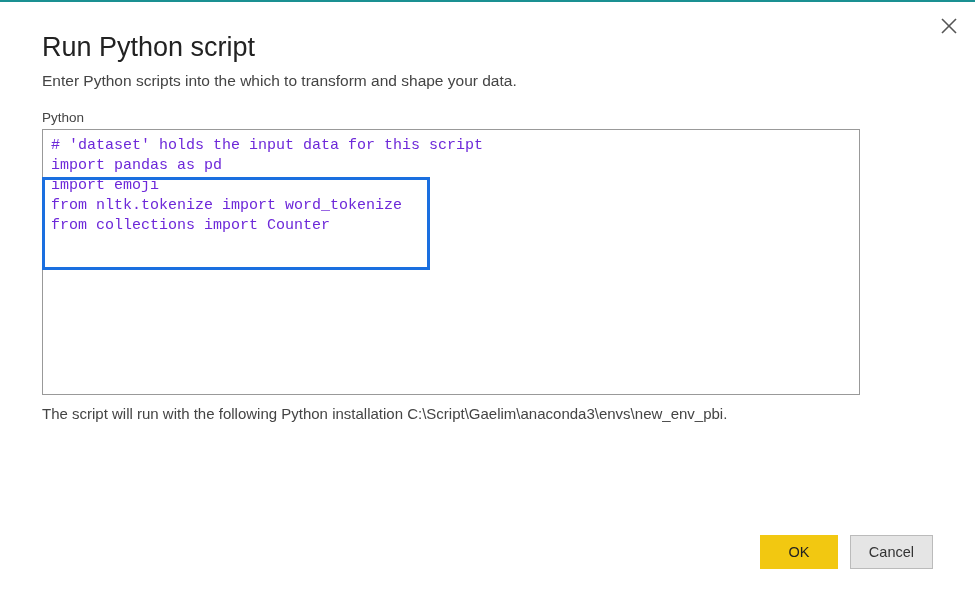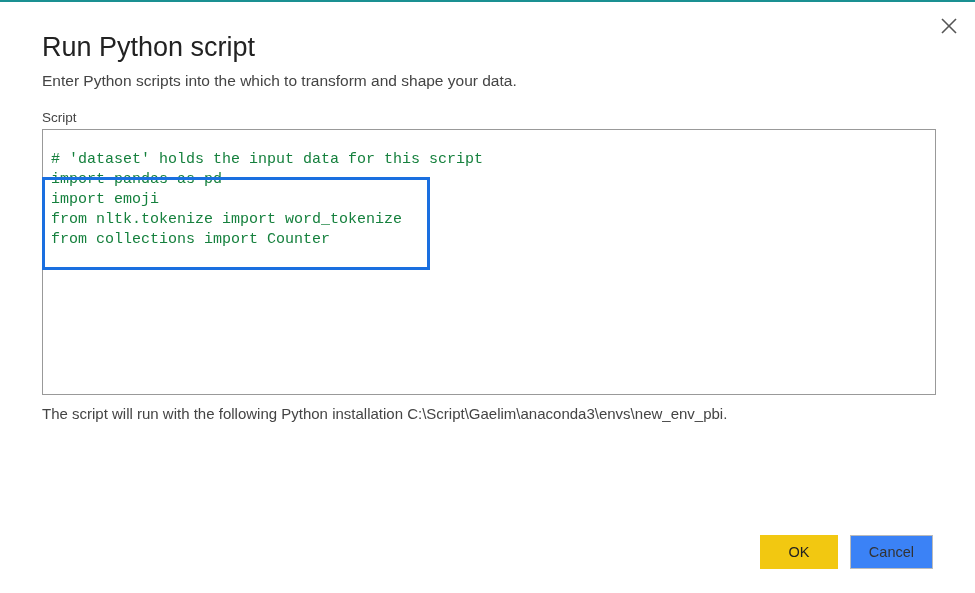--- a/index.html
+++ b/index.html
@@ -51,29 +51,29 @@
       font-size: 15.5px;
       color: #444;
       margin-bottom: 20px;
     }
     .field-label {
       font-size: 13.5px;
       color: #444;
       margin-bottom: 4px;
     }
     .script-box {
-      width: 894px;
+      width: 818px;
       height: 266px;
       border: 1px solid #999;
       background: #fff;
-      padding: 20px 8px;
+      padding: 6px 8px;
       font-family: Consolas, "Courier New", monospace;
       font-size: 15px;
       line-height: 20px;
-      color: #15803d;
+      color: #6d28d9;
       white-space: pre;
       overflow: hidden;
       position: relative;
     }
     
     .highlight-box {
       position: absolute;
       border: 3px solid #1a6fe0;
       pointer-events: none;
       top: 175px;
@@ -96,21 +96,21 @@
       display: flex;
       gap: 12px;
       justify-content: flex-end;
     }
     .btn {
       min-width: 78px;
       height: 34px;
       padding: 0 18px;
       font-size: 14.5px;
       border: 1px solid #bbb;
-      background: #3b82f6;
+      background: #e5e5e5;
       cursor: pointer;
       font-family: inherit;
       color: #333;
     }
     .btn-primary {
       background: #f2c811;
       border-color: #f2c811;
       color: #222;
     }
   </style>
@@ -123,21 +123,21 @@
     <svg viewBox="0 0 16 16">
         <line x1="1" y1="1" x2="15" y2="15"></line>
         <line x1="15" y1="1" x2="1" y2="15"></line>
       </svg>
   </div>
 
   <h1 class="title">Run Python script</h1>
 
   <p class="subtitle">Enter Python scripts into the which to transform and shape your data.</p>
 
-  <div class="field-label">Script</div>
+  <div class="field-label">Python</div>
 
   <div class="script-box"><span># 'dataset' holds the input data for this script
 import pandas as pd
 import emoji
 from nltk.tokenize import word_tokenize
 from collections import Counter</span></div>
 
   <div class="highlight-box"></div>
 
   <div class="info-block">

